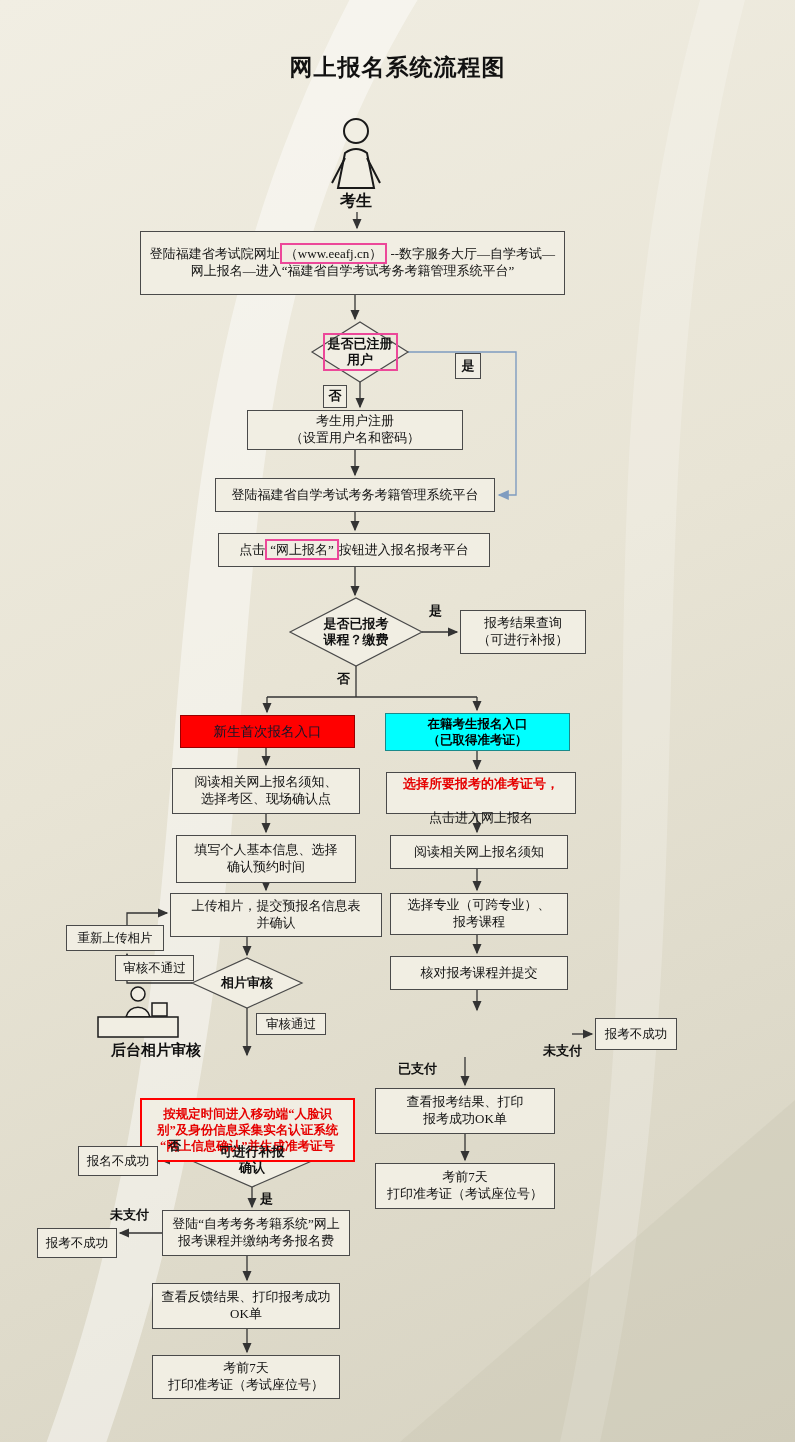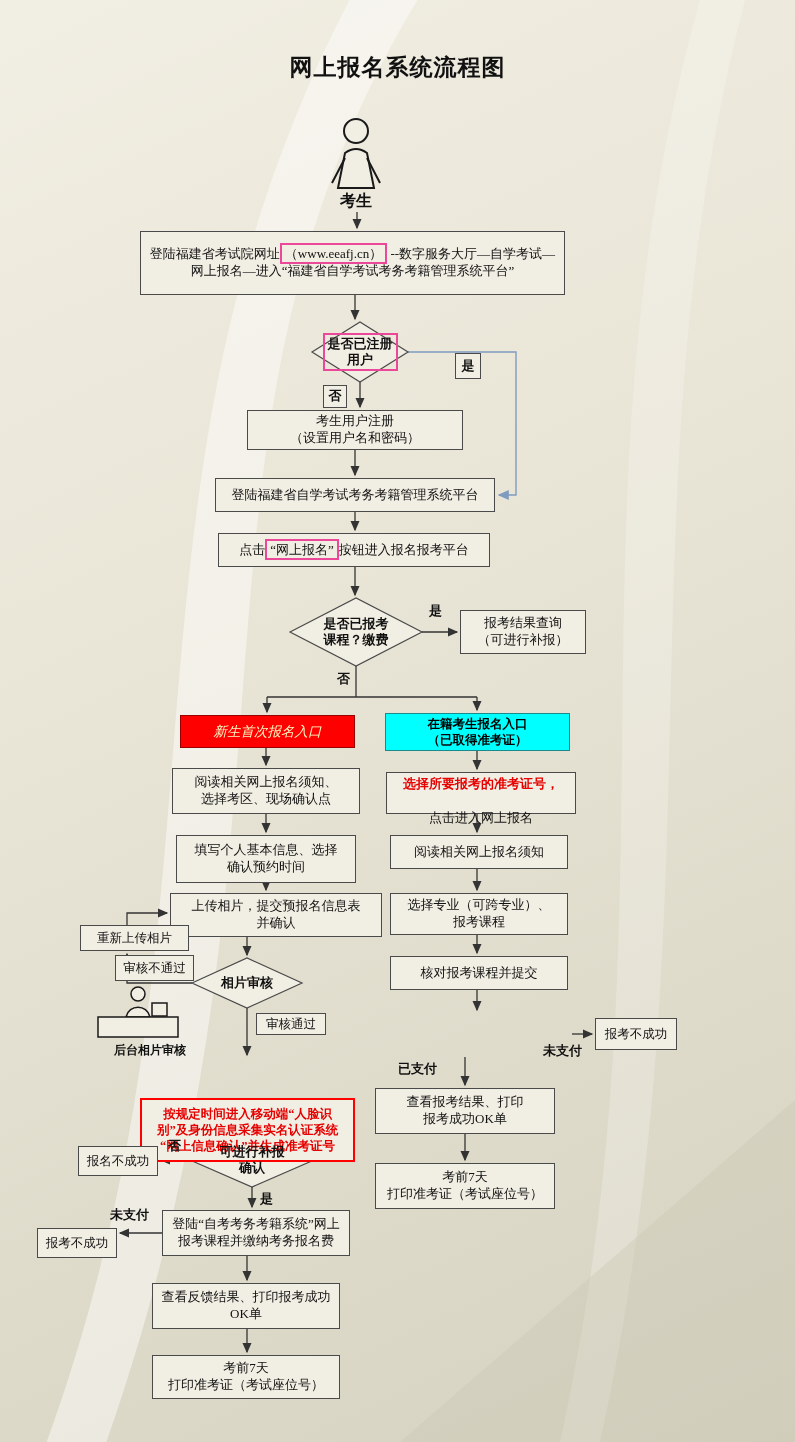--- a/index.html
+++ b/index.html
@@ -18,21 +18,21 @@
   .txt{white-space:pre-line;}
   .dlabel{
     position:absolute;display:flex;align-items:center;justify-content:center;text-align:center;
     font-weight:bold;font-size:13px;line-height:1.25;box-sizing:border-box;
   }
   .edge-label{position:absolute;font-size:13px;}
   .bold{font-weight:bold;}
   .hl-red{border:2px solid #ec4899;padding:1px 3px;}
   .red-border{border:2px solid #ff0000;margin-top:40px;}
   .red-text{color:#e60000;font-weight:bold;}
-  .entry-new{background:#ff0000;color:#fef9c3;border:1px solid #990000;font-size:13.5px;font-style:italic;}
+  .entry-new{background:#ff0000;color:#0f172a;border:1px solid #990000;font-size:13.5px;}
   .entry-existing{background:#00ffff;color:#000;border:1px solid #1a8a8a;font-size:12.5px;font-weight:bold;}
   .small{font-size:12.5px;}
 </style>
 </head>
 <body>
 
 <div class="stage">
 
   <svg class="layer" width="795" height="1442" viewBox="0 0 795 1442">
     <path d="M 430 -20 C 150 420, 330 820, 100 1460 L 40 1460 C 250 900, 90 480, 360 -20 Z" fill="#ffffff" opacity="0.45"></path>
@@ -162,33 +162,33 @@
 选择考区、现场确认点</span>
   </div>
   <div class="n" style="left:176px;top:835px;width:180px;height:48px">
     <span class="txt">填写个人基本信息、选择
 确认预约时间</span>
   </div>
   <div class="n" style="left:170px;top:893px;width:212px;height:44px">
     <span class="txt">上传相片，提交预报名信息表
 并确认</span>
   </div>
-  <div class="n small" style="left:80px;top:925px;width:109px;height:26px">
+  <div class="n small" style="left:66px;top:925px;width:98px;height:26px">
     <span class="txt">重新上传相片</span>
   </div>
   <div class="n small" style="left:115px;top:955px;width:79px;height:26px">
     <span class="txt">审核不通过</span>
   </div>
   <div class="dlabel" style="left:200px;top:972px;width:94px;height:22px">
     <span class="txt">相片审核</span>
   </div>
   <div class="n small" style="left:256px;top:1013px;width:70px;height:22px">
     <span class="txt">审核通过</span>
   </div>
-  <div class="dlabel" style="left:90px;top:1040px;width:120px;height:20px;font-size:12px">
+  <div class="dlabel" style="left:96px;top:1040px;width:120px;height:20px;font-size:15px">
     <span class="txt">后台相片审核</span>
   </div>
 
   <div class="n red-border" style="left:140px;top:1058px;width:215px;height:64px">
     <span class="txt red-text" style="font-size:12.5px">按规定时间进入移动端“人脸识
 别”及身份信息采集实名认证系统
 “网上信息确认”并生成准考证号</span>
   </div>
 
   <div class="dlabel" style="left:196px;top:1138px;width:112px;height:44px">

